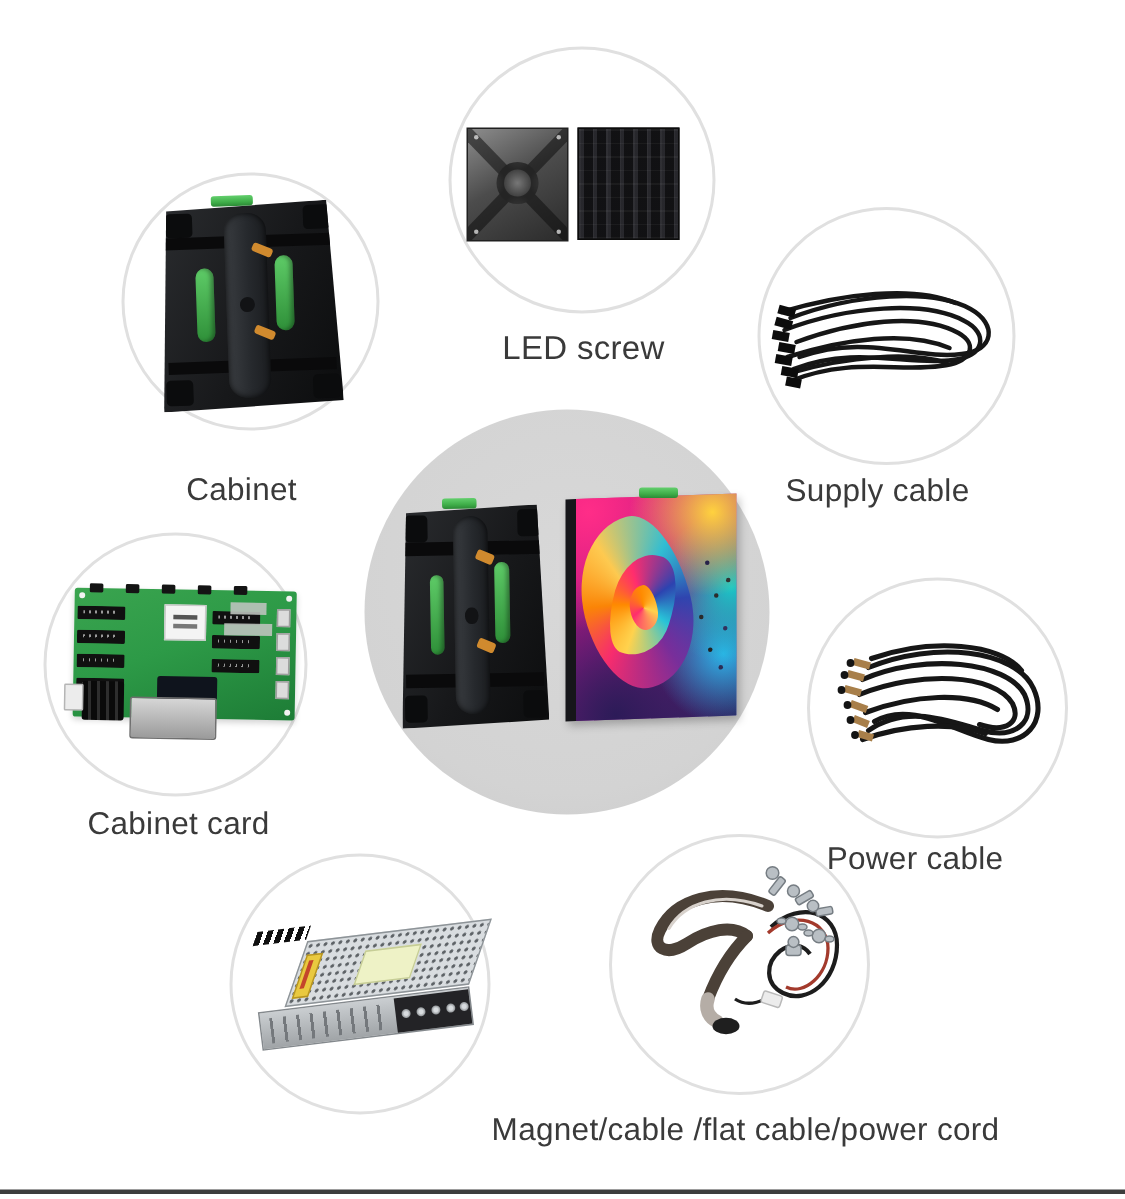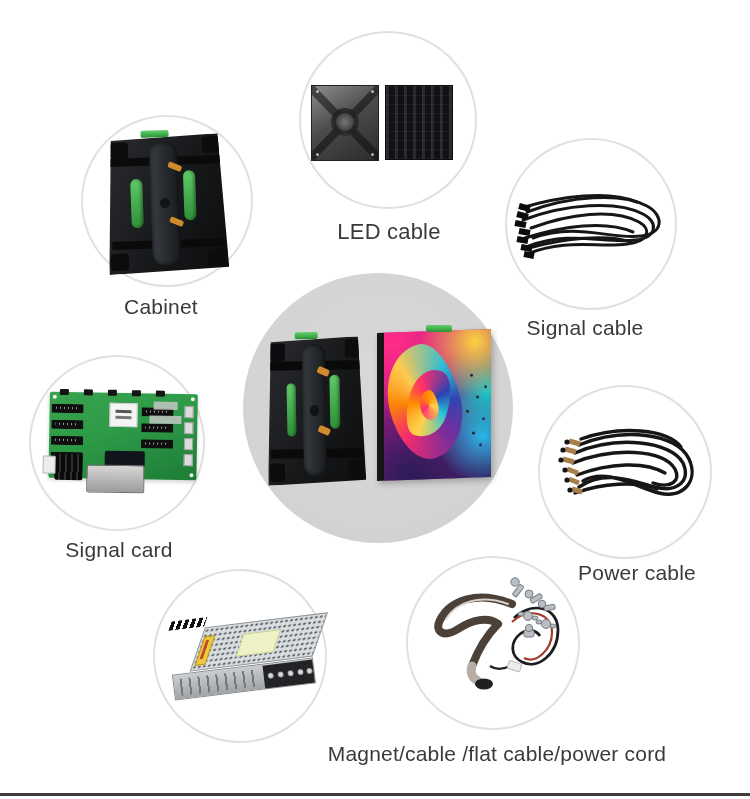--- a/index.html
+++ b/index.html
@@ -141,41 +141,41 @@
       <div class="ledm-rib r1"></div>
       <div class="ledm-rib r2"></div>
       <div class="ledm-ring"></div>
       <div class="ledm-screw" style="left:4px;top:4px;"></div>
       <div class="ledm-screw" style="right:4px;top:4px;"></div>
       <div class="ledm-screw" style="left:4px;bottom:4px;"></div>
       <div class="ledm-screw" style="right:4px;bottom:4px;"></div>
     </div>
     <div class="ledm-front"></div>
   </div>
-  <div class="label" style="left:389px;top:219px;font-size:22px;">LED cable</div>
+  <div class="label" style="left:389px;top:219px;font-size:22px;">LED screw</div>
 
   <div class="circle" style="left:81px;top:115px;width:172px;height:172px;">
     <div class="cab" style="left:24px;top:18px;width:120px;height:138px;transform:rotate(-2deg);">
       <div class="cab-strip"></div>
       <div class="cab-body">
         <div class="cab-foot f1"></div>
         <div class="cab-foot f2"></div>
         <div class="cab-foot f3"></div>
         <div class="cab-foot f4"></div>
         <div class="cab-bar b1"></div>
         <div class="cab-bar b2"></div>
         <div class="cab-spine"></div>
         <div class="cab-handle h1"></div>
         <div class="cab-handle h2"></div>
         <div class="cab-latch l1"></div>
         <div class="cab-latch l2"></div>
       </div>
     </div>
   </div>
-  <div class="label" style="left:161px;top:295px;">Cabinet</div>
+  <div class="label" style="left:161px;top:315px;">Cabinet</div>
 
   <div class="circle" style="left:505px;top:138px;width:172px;height:172px;">
     <svg class="art-svg" style="left:6px;top:42px;" width="160" height="90" viewBox="0 0 160 90">
       <g stroke="#161616" fill="none" stroke-width="3" stroke-linecap="round">
         <path d="M14,30 C56,14 108,10 134,24 C152,34 150,52 128,54 C98,58 64,40 20,56"></path>
         <path d="M10,38 C52,22 104,18 130,32 C146,40 144,56 122,58 C92,62 58,48 16,64"></path>
         <path d="M18,46 C56,32 100,26 126,40 C140,48 134,60 114,62 C86,66 54,56 14,72"></path>
         <path d="M8,26 C48,14 96,8 124,20"></path>
         <path d="M12,56 C50,44 92,38 120,50"></path>
         <path d="M16,66 C52,56 94,52 118,60"></path>
@@ -184,21 +184,21 @@
         <path d="M6,24 l11,3"></path>
           <path d="M4,32 l11,3"></path>
           <path d="M2,41 l11,2"></path>
         <path d="M6,49 l11,2"></path>
           <path d="M4,57 l11,2"></path>
           <path d="M8,65 l11,2"></path>
           <path d="M11,72 l10,2"></path>
       </g>
     </svg>
   </div>
-  <div class="label" style="left:585px;top:316px;">Signal cable</div>
+  <div class="label" style="left:585px;top:316px;">Supply cable</div>
 
   <div class="circle" style="left:29px;top:355px;width:176px;height:176px;">
     <div class="pcb-wrap">
       <div class="pcb">
         <div class="pcb-clip" style="left:10px;"></div>
         <div class="pcb-clip" style="left:34px;"></div>
         <div class="pcb-clip" style="left:58px;"></div>
         <div class="pcb-clip" style="left:82px;"></div>
         <div class="pcb-clip" style="left:106px;"></div>
         <div class="pcb-conn" style="left:2px;top:12px;"></div>
@@ -218,21 +218,21 @@
         <div class="pcb-slot" style="top:60px;"></div>
         <div class="pcb-hole" style="left:3px;top:3px;"></div>
         <div class="pcb-hole" style="right:3px;top:3px;"></div>
         <div class="pcb-hole" style="right:3px;bottom:3px;"></div>
       </div>
       <div class="pcb-fins"></div>
       <div class="pcb-port"></div>
       <div class="pcb-wconn"></div>
     </div>
   </div>
-  <div class="label" style="left:119px;top:538px;">Signal card</div>
+  <div class="label" style="left:119px;top:538px;">Cabinet card</div>
 
   <div class="circle" style="left:538px;top:385px;width:174px;height:174px;">
     <svg class="art-svg" style="left:5px;top:30px;" width="162" height="116" viewBox="0 0 162 116">
       <g stroke="#161616" fill="none" stroke-width="3.4" stroke-linecap="round">
         <path d="M34,28 C78,10 132,16 144,42 C154,64 138,82 114,76 C90,70 62,50 38,64"></path>
         <path d="M30,36 C72,18 126,24 138,46 C146,64 132,76 110,70 C88,64 60,52 34,70"></path>
         <path d="M28,46 C68,30 118,32 130,52 C136,64 126,72 108,66"></path>
         <path d="M36,22 C76,8 122,12 136,30"></path>
         <path d="M32,58 C64,46 100,44 120,56"></path>
         <path d="M30,76 C58,66 90,64 112,72"></path>
@@ -248,21 +248,21 @@
       <g fill="#141414">
         <circle cx="22" cy="25" r="2.6"></circle>
           <circle cx="18" cy="33" r="2.6"></circle>
           <circle cx="16" cy="43" r="2.6"></circle>
         <circle cx="20" cy="53" r="2.6"></circle>
           <circle cx="22" cy="63" r="2.6"></circle>
           <circle cx="25" cy="73" r="2.6"></circle>
       </g>
     </svg>
   </div>
-  <div class="label" style="left:637px;top:561px;">Power cable</div>
+  <div class="label" style="left:610px;top:561px;">Power cable</div>
 
   <div class="circle" style="left:153px;top:569px;width:174px;height:174px;">
     <div class="psu">
       <div class="psu-fins"></div>
       <div class="psu-top">
         <div class="psu-sticker"></div>
         <div class="psu-yellow"></div>
       </div>
       <div class="psu-front">
         <div class="psu-slots"></div>

